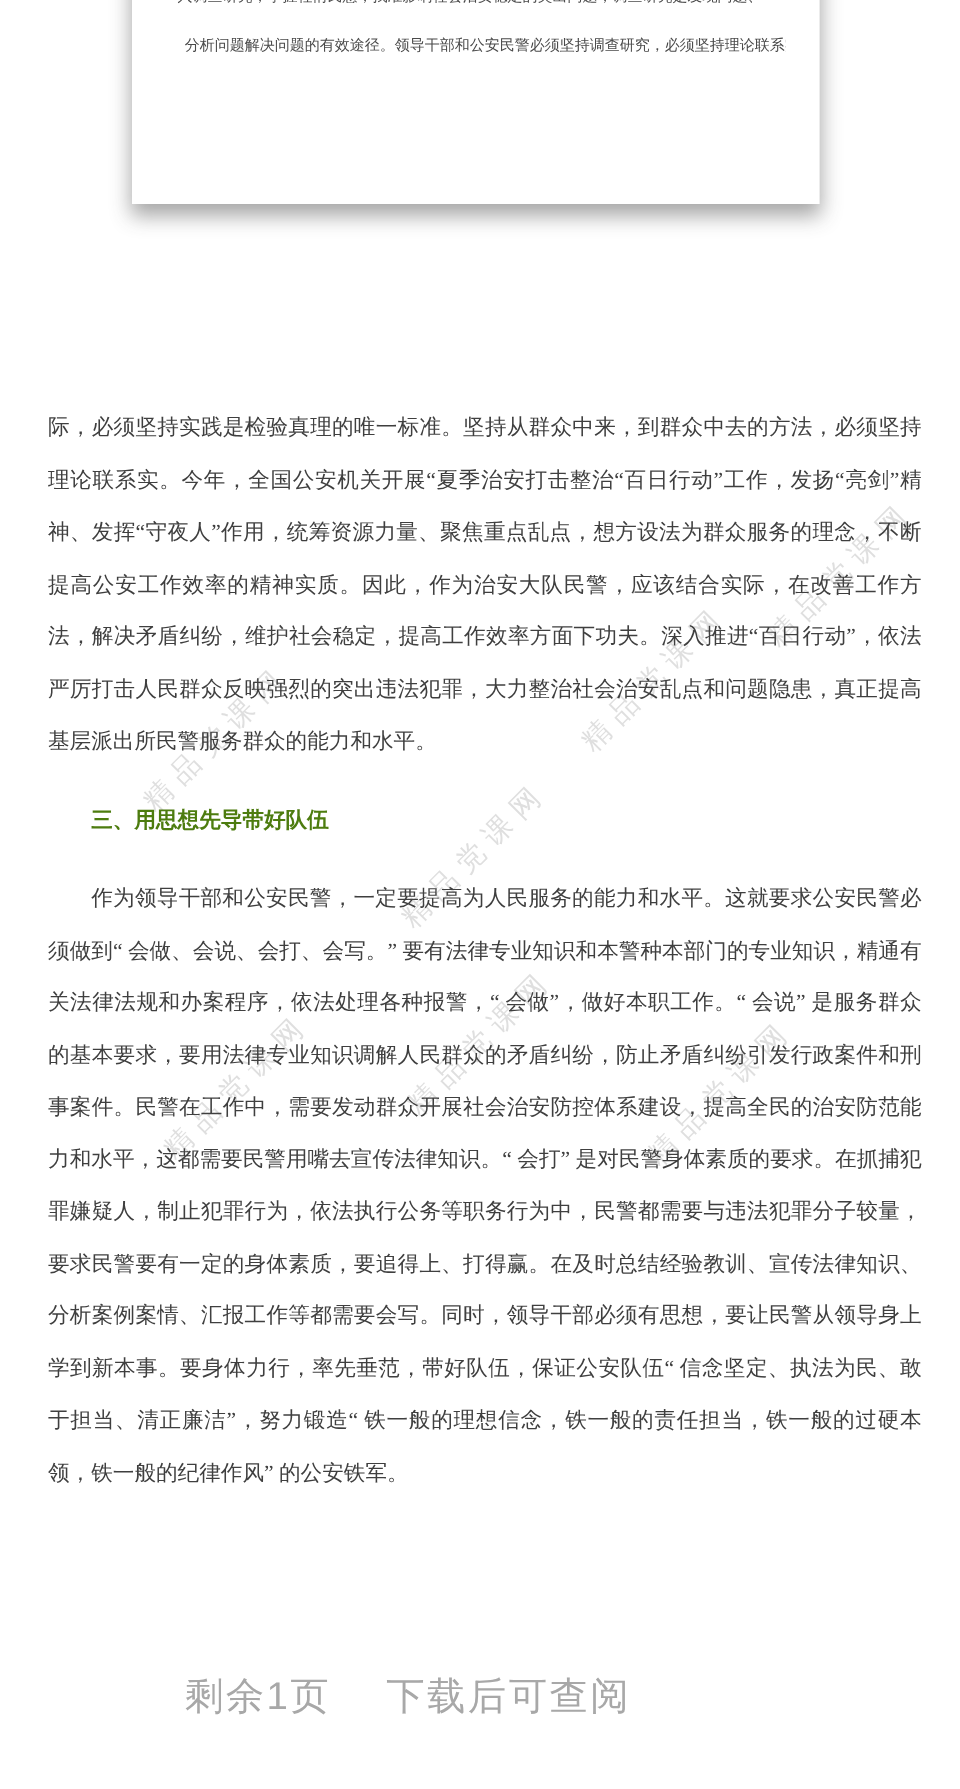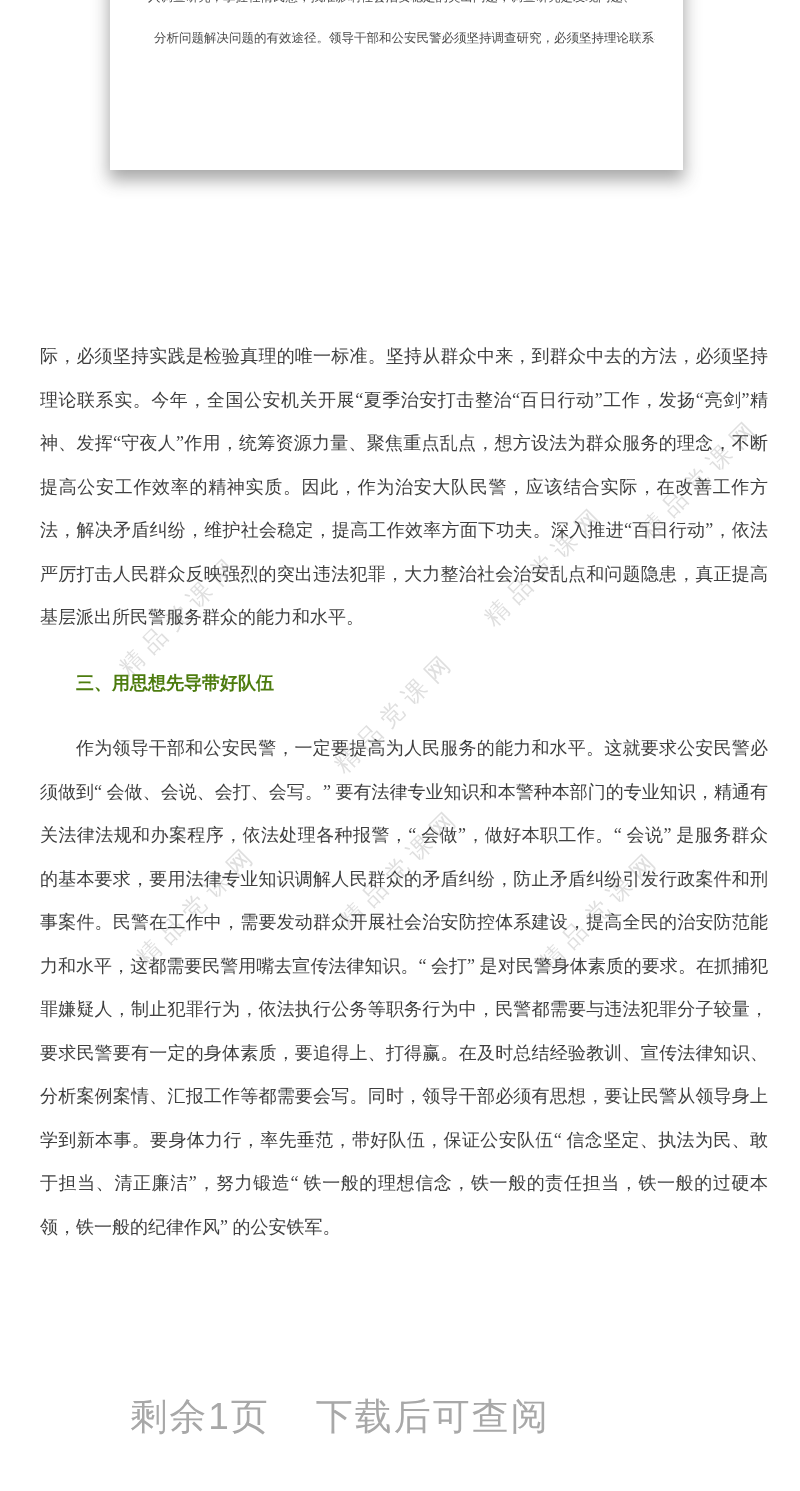--- a/index.html
+++ b/index.html
@@ -70,21 +70,21 @@
     line-height:43.5px;
   }
 
   
   .footer-notice {
     position:absolute;
     left:0; top:1392px;
     width:680px;
     text-align:center;
     font-family:"Liberation Sans", "DejaVu Sans", sans-serif;
-    font-size:37px;
+    font-size:32px;
     color:#a8a8a8;
     letter-spacing:2px;
   }
   .footer-notice .gap { margin-right:46px; }
 </style>
 </head>
 <body>
 
 <div style="position:absolute; inset:0;">
 

